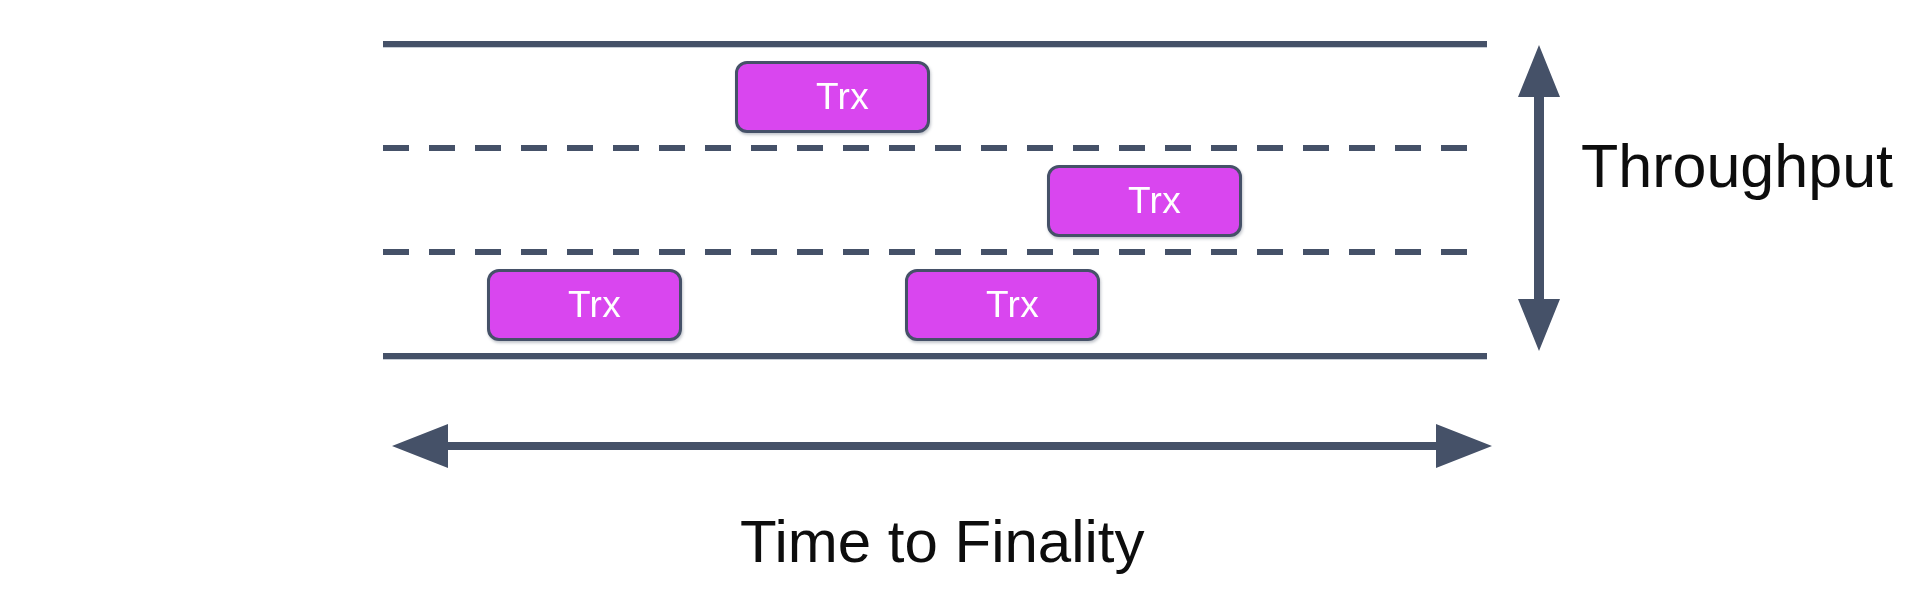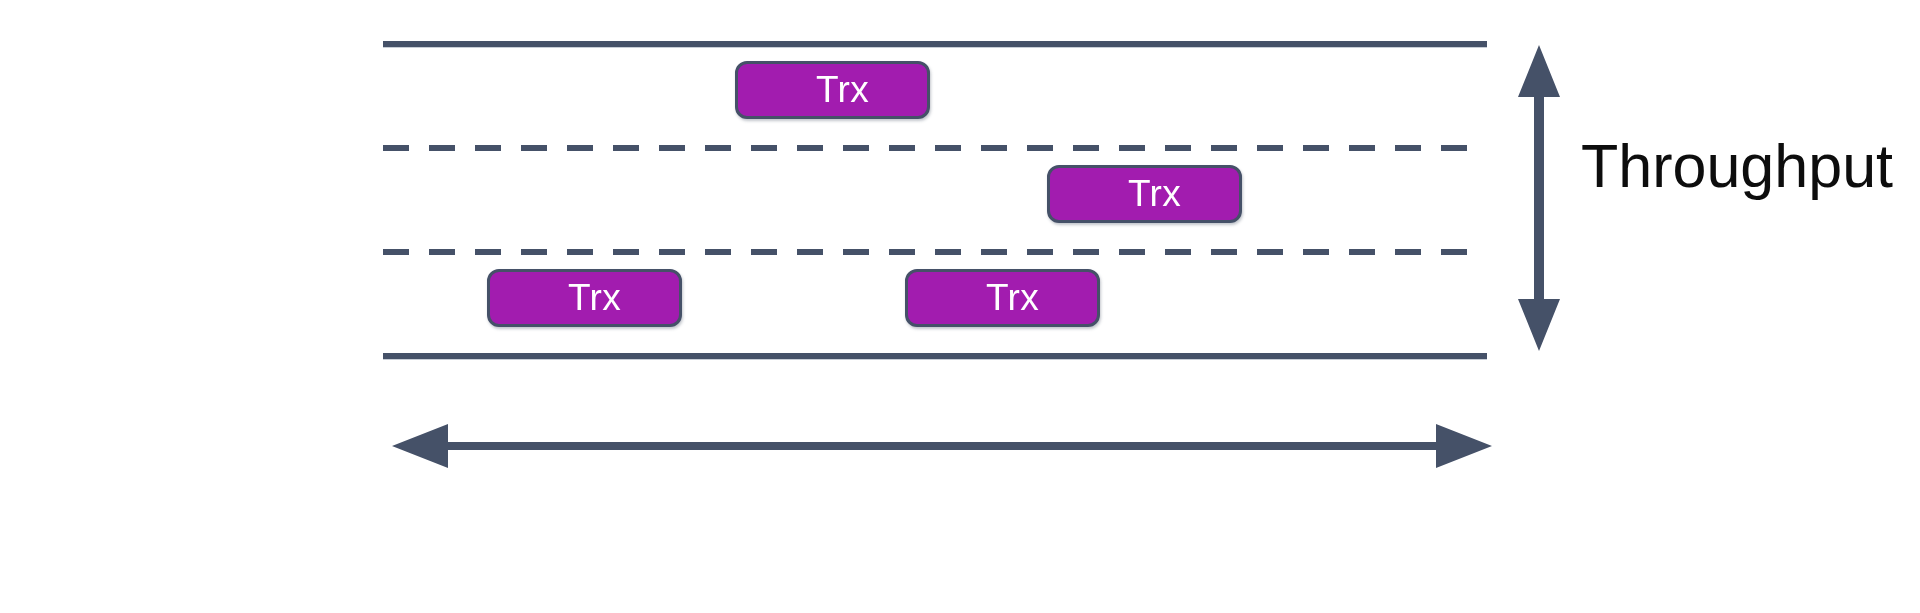--- a/index.html
+++ b/index.html
@@ -39,22 +39,22 @@
     background-size: 46px 6px;
     background-repeat: repeat-x;
   }
   #lane-dash-1 { top: 145px; }
   #lane-dash-2 { top: 249px; }
 
   
   .trx {
     position: absolute;
     width: 195px;
-    height: 58px;
-    background: #a21caf;
+    height: 72px;
+    background: #d946ef;
     border: 3px solid #455168;
     border-radius: 12px;
     box-sizing: border-box;
     display: flex;
     align-items: center;
     justify-content: center;
     color: #ffffff;
     font-size: 37px;
     font-family: "Liberation Sans", sans-serif;
     letter-spacing: 0.4px;
@@ -141,14 +141,15 @@
   </div>
 
   <div id="finality-arrow">
     <svg width="1108" height="52" viewBox="0 0 1108 52" xmlns="http://www.w3.org/2000/svg">
       <polygon points="4,26 60,4 60,22 1048,22 1048,4 1104,26 1048,48 1048,30 60,30 60,48" fill="#455168"></polygon>
     </svg>
   </div>
 
   <div class="caption" id="throughput-label">Throughput</div>
 
+  <div class="caption" id="finality-label">Time to Finality</div>
 
 </div>
 
 </body></html>

